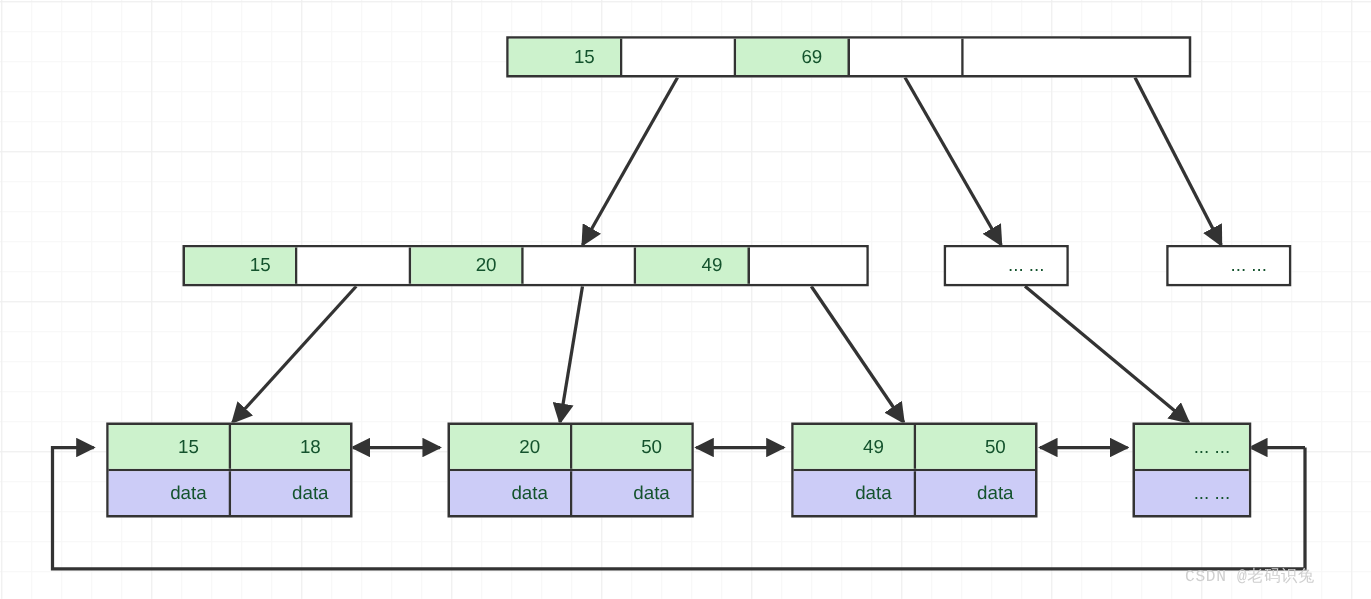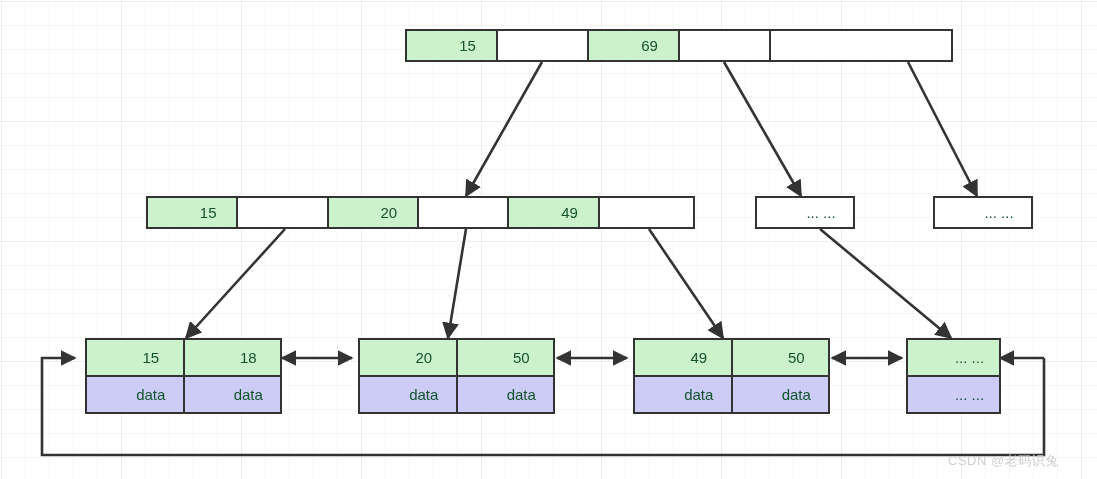--- a/index.html
+++ b/index.html
@@ -190,15 +190,15 @@
 
   <div class="node stacked" id="leaf-node-4" style="left:906px; top:338px; width:95px; height:76px;">
     <div class="cellrow keyrow">
       <div class="cell key" style="flex:1;">... ...</div>
     </div>
     <div class="cellrow">
       <div class="cell data" style="flex:1;">... ...</div>
     </div>
   </div>
 
-  <div class="watermark" style="left:948px; top:452px;">CSDN @老码识兔</div>
+  <div class="watermark" style="left:948px; top:452px;font-family:Liberation Mono, monospace;">CSDN @老码识兔</div>
 
 </div>
 
 </body></html>

